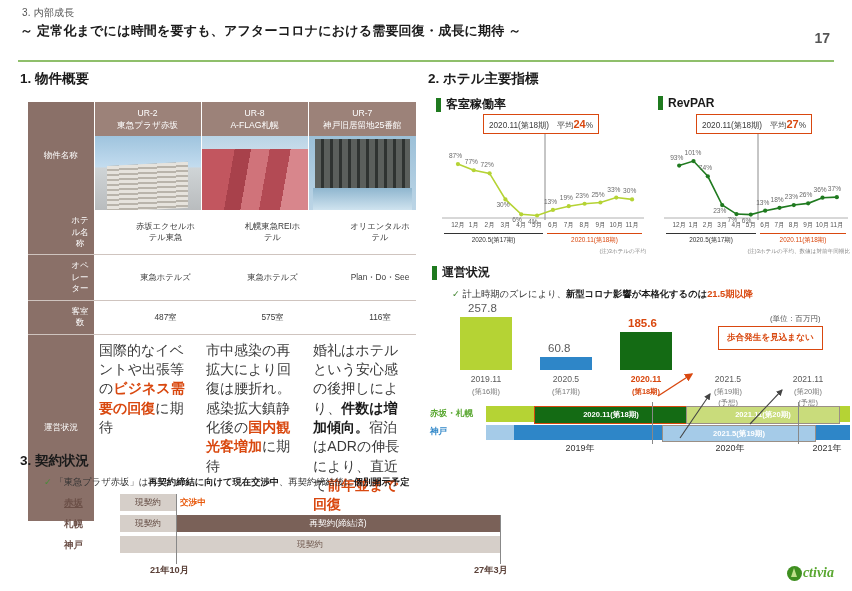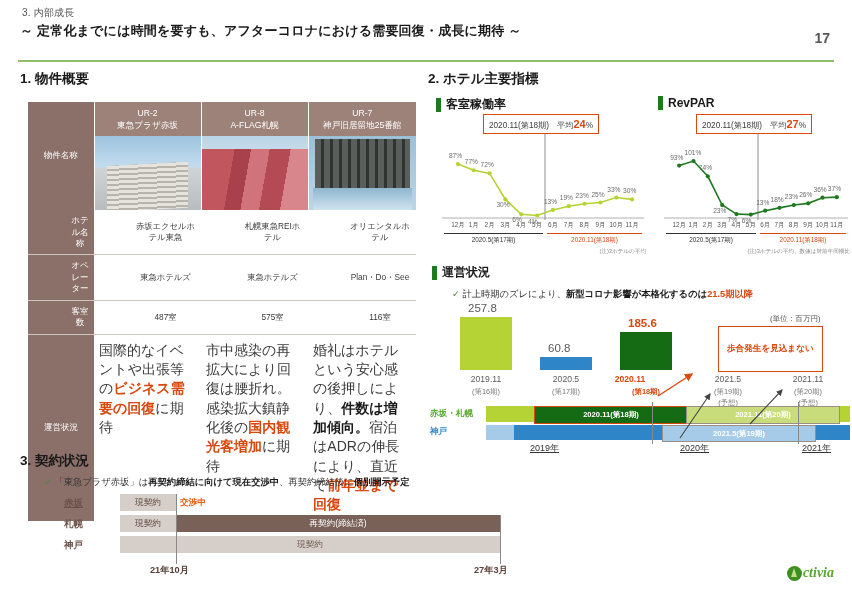--- a/index.html
+++ b/index.html
@@ -63,26 +63,26 @@
   .check{font-size:9.3px;color:#333;}
   .unitnote{position:absolute;font-size:7.6px;color:#555;}
   .feebar{position:absolute;}
   .feeval{position:absolute;font-size:11.5px;color:#5a5a5a;font-weight:normal;white-space:nowrap;}
   .feeval.hi{color:#d9480f;font-weight:bold;}
   .feecat{position:absolute;font-size:8.6px;color:#5a5a5a;text-align:center;white-space:nowrap;}
   .feecat.hi{color:#d9480f;font-weight:bold;}
   .feesub{position:absolute;font-size:7.4px;color:#777;text-align:center;white-space:nowrap;}
   .feesub.hi{color:#d9480f;font-weight:bold;}
   .nobox{position:absolute;border:1.6px solid #d9480f;color:#d9480f;font-weight:bold;
-      font-size:8.6px;padding:16px 8px;background:#fff;white-space:nowrap;text-align:right;}
+      font-size:8.6px;padding:5px 8px;background:#fff;white-space:nowrap;text-align:right;}
 
   
   .tl-lbl{position:absolute;font-size:8.6px;font-weight:bold;white-space:nowrap;}
   .tl-seg{position:absolute;font-size:7.6px;color:#fff;display:flex;align-items:center;justify-content:center;font-weight:bold;white-space:nowrap;}
-  .tl-year{position:absolute;font-size:9px;color:#333;text-decoration:underline;}
+  .tl-year{position:absolute;font-size:9px;color:#333;text-align:center;}
 
   
   .sec3{position:absolute;left:20px;top:452px;}
   .c3-lbl{position:absolute;font-size:9.4px;font-weight:bold;color:#6b4f47;}
   .c3-seg{position:absolute;font-size:8.6px;display:flex;align-items:center;justify-content:center;white-space:nowrap;}
   .c3-axis-lbl{position:absolute;font-size:9.2px;font-weight:bold;color:#5a4038;white-space:nowrap;}
 
   .logo{position:absolute;right:18px;bottom:10px;display:flex;align-items:center;gap:1px;
         font-family:"Liberation Serif",serif;font-style:italic;font-size:14px;color:#5aa832;font-weight:bold;}
   .logo .mark{width:15px;height:15px;border-radius:50%;background:#3f8f20;position:relative;display:inline-block;}
@@ -288,21 +288,21 @@
       <div class="feebar" style="left:30px;top:16.598571428571432px;width:52px;height:53.40142857142857px;background:#b5d334;"></div>
       <div class="feeval" style="left:38px;top:1.5985714285714323px;">257.8</div>
       <div class="feecat" style="left:18px;top:74px;width:76px;">2019.11</div>
       <div class="feesub" style="left:18px;top:87px;width:76px;">(第16期)</div>
       <div class="feebar" style="left:110px;top:57.40571428571428px;width:52px;height:12.594285714285714px;background:#2e86c8;"></div>
       <div class="feeval" style="left:118px;top:42.40571428571428px;">60.8</div>
       <div class="feecat" style="left:98px;top:74px;width:76px;">2020.5</div>
       <div class="feesub" style="left:98px;top:87px;width:76px;">(第17期)</div>
       <div class="feebar" style="left:190px;top:31.55428571428572px;width:52px;height:38.44571428571428px;background:#146b14;"></div>
       <div class="feeval hi" style="left:198px;top:16.55428571428572px;">185.6</div>
-      <div class="feecat hi" style="left:162px;top:74px;width:76px;">2020.11</div>
+      <div class="feecat hi" style="left:178px;top:74px;width:76px;">2020.11</div>
       <div class="feesub hi" style="left:178px;top:87px;width:76px;">(第18期)</div>
       <div class="feecat" style="left:260px;top:74px;width:76px;">2021.5</div>
       <div class="feesub" style="left:260px;top:87px;width:76px;">(第19期)</div>
       <div class="feesub" style="left:260px;top:98px;width:76px;">(予想)</div>
       <div class="feecat" style="left:340px;top:74px;width:76px;">2021.11</div>
       <div class="feesub" style="left:340px;top:87px;width:76px;">(第20期)</div>
       <div class="feesub" style="left:340px;top:98px;width:76px;">(予想)</div>
       <div class="nobox" style="left:288px;top:26px;">歩合発生を見込まない</div>
       <svg style="position:absolute;left:0;top:0;overflow:visible" width="420" height="100">
         <line x1="228" y1="96" x2="262" y2="74" stroke="#d9480f" stroke-width="1.4" marker-end="url(#ar1)"></line>

